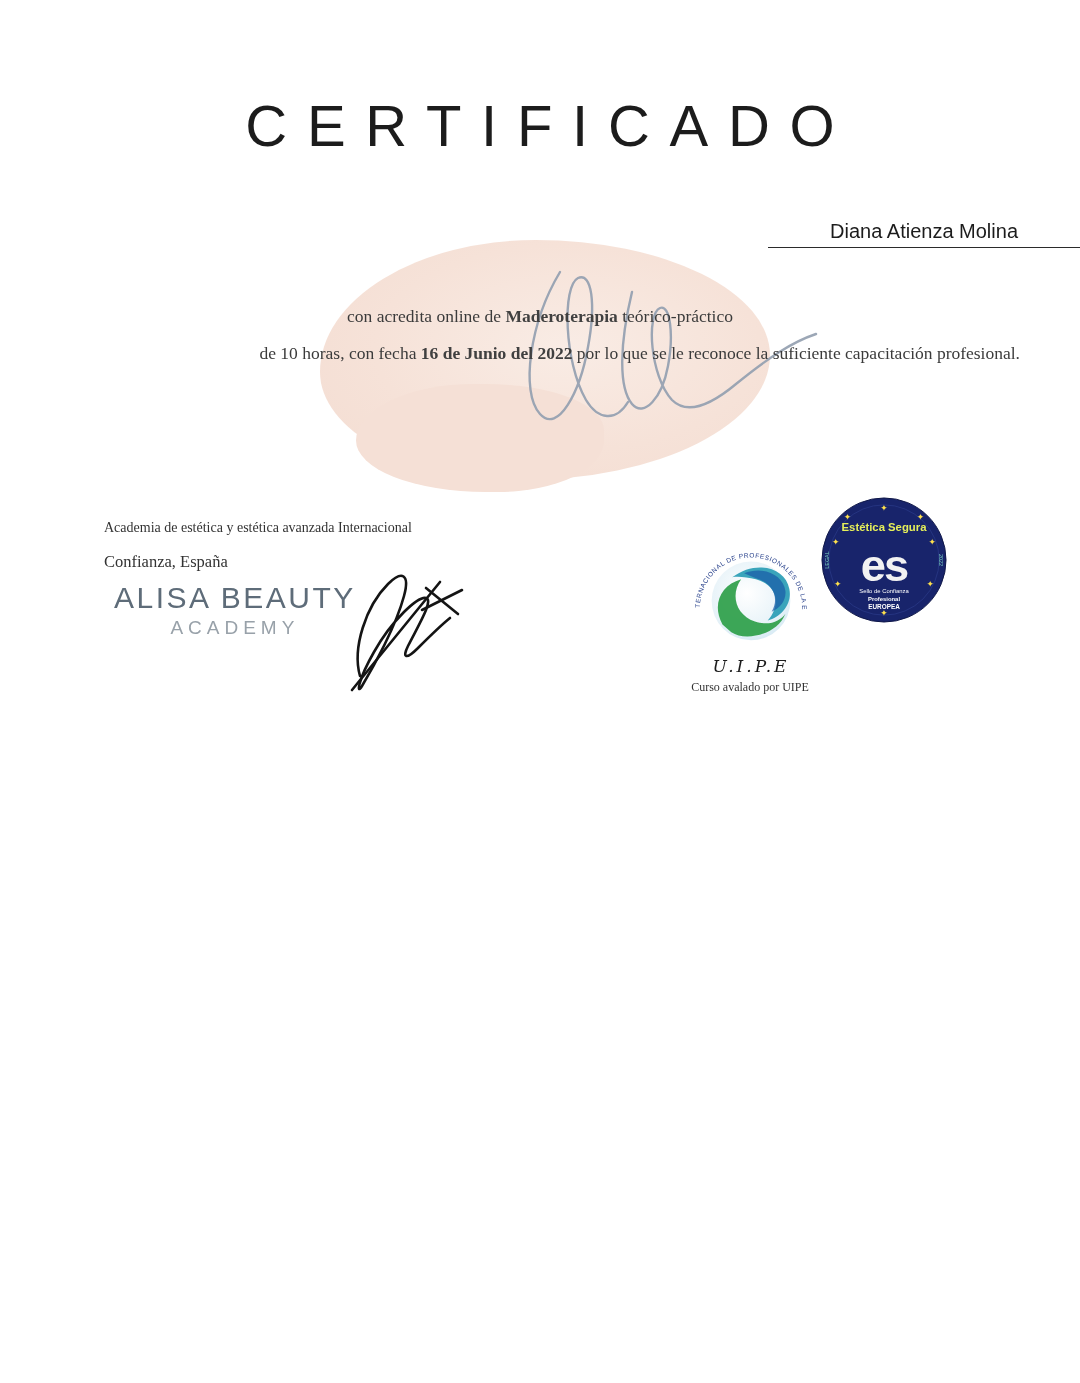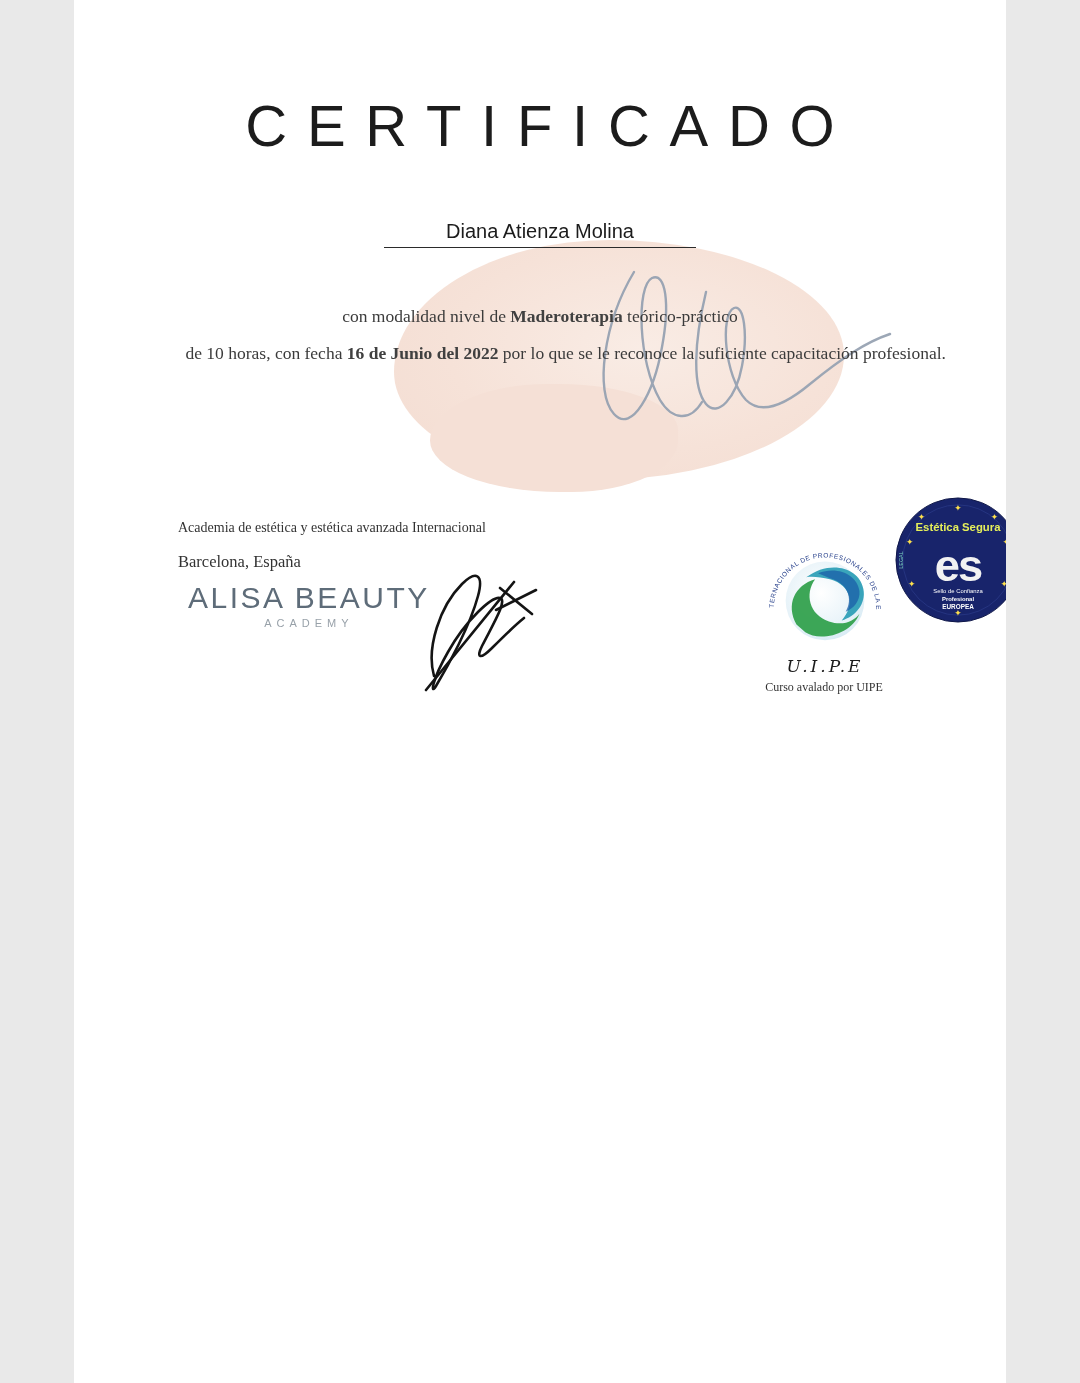--- a/index.html
+++ b/index.html
@@ -1,20 +1,20 @@
 <!DOCTYPE html>
 <html><head>
 <meta charset="utf-8">
 <style>
   * { margin: 0; padding: 0; box-sizing: border-box; }
   html, body { background: #e9e9e9; }
   body { font-family: "Liberation Serif", serif; }
   .page {
     position: relative;
-    width: 932px;
+    width: 1080px;
     height: 1383px;
     margin: 0 auto;
     background: #ffffff;
     overflow: hidden;
   }
 
   
   .watermark-blob {
     position: absolute;
     left: 320px; top: 240px;
@@ -46,21 +46,21 @@
     font-size: 58px;
     font-weight: 400;
     letter-spacing: 0.34em;
     text-indent: 0.34em;
     color: #1c1c1c;
     z-index: 2;
   }
   .name-row {
     position: absolute;
     left: 0; right: 0; top: 220px;
-    text-align: center;
+    text-align: right;
     z-index: 2;
   }
   .name-underline {
     display: inline-block;
     border-bottom: 1.5px solid #2b2b2b;
     padding: 0 62px 4px 62px;
   }
   .recipient-name {
     font-family: "Liberation Sans", sans-serif;
     font-size: 20px;
@@ -95,21 +95,21 @@
     margin-left: 10px;
   }
   .brand-name {
     font-family: "Liberation Sans", sans-serif;
     font-size: 30px;
     letter-spacing: 2.5px;
     color: #5e6c79;
   }
   .brand-sub {
     font-family: "Liberation Sans", sans-serif;
-    font-size: 11px;
+    font-size: 19px;
     letter-spacing: 5px;
     color: #98a1a9;
     margin-top: 2px;
   }
 
   
   .signature {
     position: absolute;
     left: 322px; top: 548px;
     z-index: 2;
@@ -163,27 +163,27 @@
 
   <div class="title">CERTIFICADO</div>
 
   <div class="name-row">
     <span class="name-underline">
       <span class="recipient-name">Diana Atienza Molina</span>
     </span>
   </div>
 
   <div class="body-text">
-    <div><span>con modalidad nivel de </span><span class="bold">Maderoterapia</span><span> teórico-práctico</span></div>
+    <div><span>con acredita online de </span><span class="bold">Maderoterapia</span><span> teórico-práctico</span></div>
     <div class="body-line3"><span>de 10 horas, con fecha  </span><span class="bold">16 de Junio del 2022</span><span> por lo que se le reconoce la suficiente capacitación profesional.</span></div>
   </div>
 
   <div class="issuer">
     <div class="issuer-line1">Academia de estética y estética avanzada Internacional</div>
-    <div class="issuer-line2">Barcelona, España</div>
+    <div class="issuer-line2">Confianza, España</div>
     <div class="brand">
       <div class="brand-name">ALISA BEAUTY</div>
       <div class="brand-sub">ACADEMY</div>
     </div>
   </div>
 
   <svg class="signature" width="150" height="150" viewBox="0 0 150 150">
     <g fill="none" stroke="#141414" stroke-width="2.6" stroke-linecap="round">
       <path d="M38,128 C30,100 44,58 66,36 C80,22 88,26 82,48 C74,78 52,118 40,138 C34,148 36,132 52,104 C70,72 96,48 104,50 C112,52 96,78 86,98 C80,110 84,112 96,100 C106,90 118,78 128,70"></path>
       <path d="M30,142 L118,34"></path>

